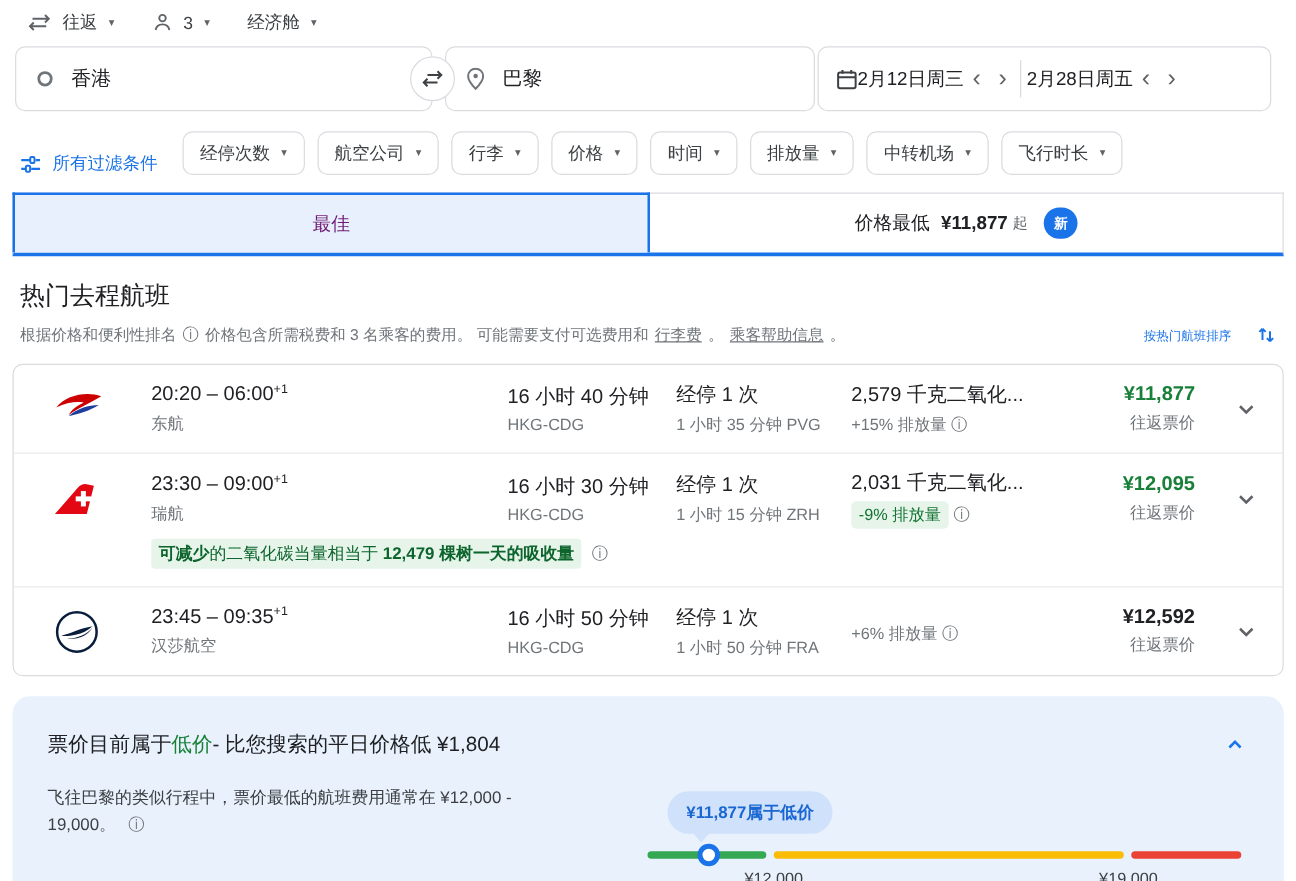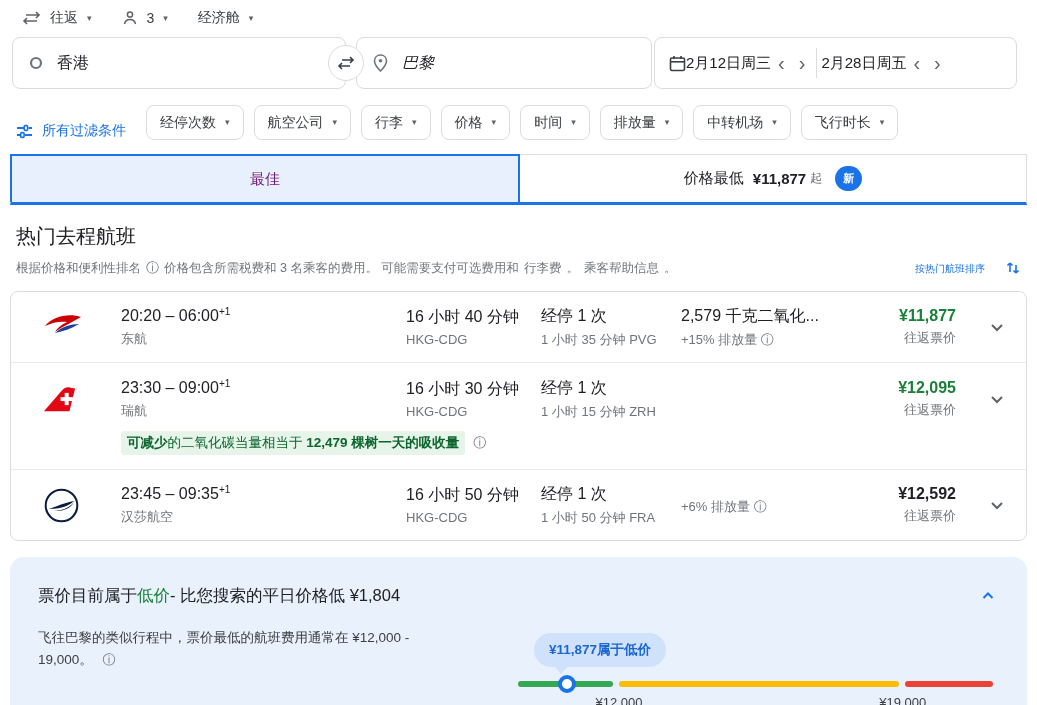--- a/index.html
+++ b/index.html
@@ -9,21 +9,21 @@
   
   .topbar { display:flex; align-items:center; gap:30px; padding:9px 0 4px 22px; }
   .tb-item { display:flex; align-items:center; gap:9px; font-size:14px; color:#3c4043; cursor:pointer; }
   .caret { font-size:9px; color:#5f6368; line-height:1; }
 
   
   .search-row { position:relative; display:flex; padding:6px 20px 0 12px; }
   .field { display:flex; align-items:center; gap:14px; border:1px solid #dadce0; border-radius:8px;
     height:52px; padding:0 16px; font-size:16px; background:#fff; }
   .field.origin { width:334px; }
-  .field.dest { width:296px; margin-left:10px;font-style:italic; }
+  .field.dest { width:296px; margin-left:10px; }
   input.loc { border:none; outline:none; font:inherit; color:#202124; width:100%; background:transparent; }
   .swap-btn { position:absolute; left:328px; top:14px; width:36px; height:36px; border-radius:50%;
     background:#fff; border:1px solid #dadce0; display:flex; align-items:center; justify-content:center; z-index:2; cursor:pointer; }
   .date-box { margin-left:auto; width:363px; height:52px; border:1px solid #dadce0; border-radius:8px;
     display:flex; align-items:center; padding:0 10px 0 14px; font-size:15px; }
   .date-text { white-space:nowrap; }
   .dchev { color:#5f6368; font-size:20px; padding:0 7px; cursor:pointer; line-height:1; }
   .date-div { width:1px; height:30px; background:#dadce0; margin:0 4px; }
 
   
@@ -37,21 +37,21 @@
   .tab-best { flex:1; display:flex; align-items:center; justify-content:center; background:#e8f0fe;
     border:2px solid #1a73e8; border-bottom:none; margin:-1px 0 0 -1px; font-size:15px; color:#701a75; cursor:pointer; }
   .tab-cheap { flex:1; display:flex; align-items:center; justify-content:center; gap:9px; font-size:15px; cursor:pointer; }
   .tab-price { font-weight:700; }
   .tab-suffix { font-size:12px; color:#5f6368; margin-left:-5px; }
   .badge-new { background:#1a73e8; color:#fff; font-size:11px; font-weight:700; border-radius:13px; padding:5px 8px; margin-left:4px; }
 
   
   .results-title { font-size:20px; padding:18px 16px 0; font-weight:400; }
   .subtitle { display:flex; align-items:center; gap:5px; padding:9px 16px 0; font-size:12.5px; color:#70757a; }
-  .sub-link { cursor:pointer; }
+  .sub-link { text-decoration:underline; cursor:pointer; }
   .info-i { color:#70757a; font-size:13px; cursor:pointer; font-style:normal; }
   .sort-link { margin-left:auto; display:flex; align-items:flex-end; gap:20px; color:#1a73e8; font-size:10px; cursor:pointer; }
 
   
   .flight-card { margin:14px 10px 0; border:1px solid #dadce0; border-radius:8px; background:#fff; }
   .frow { border-top:1px solid #e8eaed; cursor:pointer; }
   .frow:first-child { border-top:none; }
   .frow-main { display:flex; align-items:center; height:70px; }
   .frow.tall .frow-main { height:66px; padding-top:6px; }
   .col-logo { width:110px; padding-left:32px; display:flex; align-items:center; }
@@ -297,20 +297,24 @@
         <div class="sub">瑞航</div>
       </div>
       <div class="col-dur">
         <div class="big">16 小时 30 分钟</div>
         <div class="sub">HKG-CDG</div>
       </div>
       <div class="col-stops">
         <div class="big">经停 1 次</div>
         <div class="sub">1 小时 15 分钟 ZRH</div>
       </div>
+      <div class="col-emis">
+        <div class="big">2,031 千克二氧化...</div>
+        <div class="sub"><span class="delta-badge">-9% 排放量</span><span class="info-i">ⓘ</span></div>
+      </div>
       <div class="col-price">
         <div class="price-green">¥12,095</div>
         <div class="sub">往返票价</div>
       </div>
       <div class="col-chev">
         <svg width="24" height="24" viewBox="0 0 24 24">
             <path d="M7 10l5 5 5-5" stroke="#5f6368" stroke-width="2" fill="none"></path>
           </svg>
       </div>
     </div>

